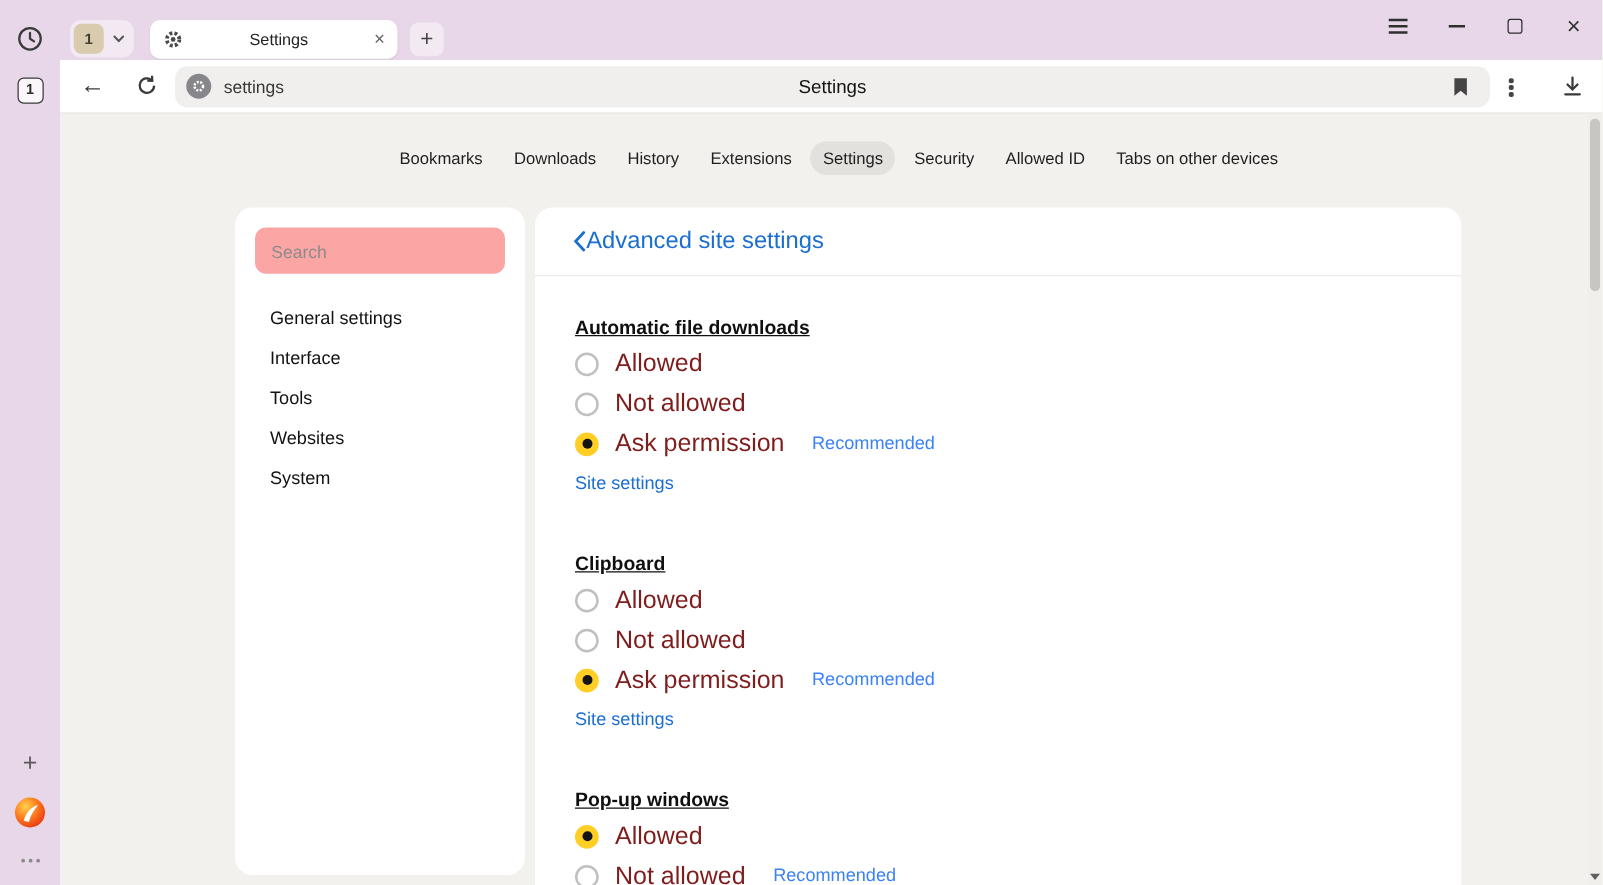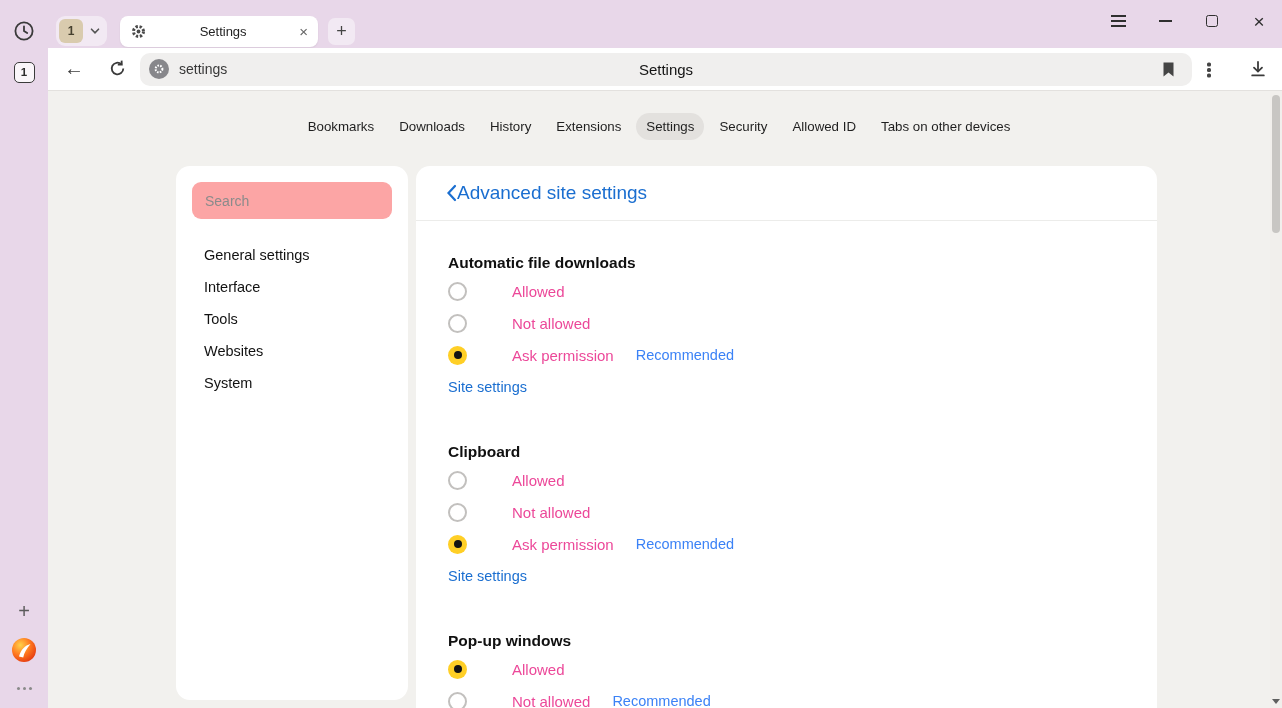--- a/index.html
+++ b/index.html
@@ -50,45 +50,45 @@
   .favicon { position:absolute; left:9px; top:6px; width:20px; height:20px; border-radius:50%; background:#87878b;
              display:flex; align-items:center; justify-content:center; }
   .url-text { position:absolute; left:39px; top:8px; font-size:14px; color:#383838; }
   .omni-title { position:absolute; left:0; right:0; top:8px; text-align:center; font-size:15px; color:#141414; pointer-events:none; }
   .bookmark-btn { position:absolute; right:16px; top:8px; cursor:pointer; }
   .omni-kebab { position:absolute; right:64px; top:13px; width:18px; height:18px; display:flex; align-items:center; justify-content:center; cursor:pointer; }
   .kdot { width:3.2px; height:3.2px; border-radius:50%; background:#454545; box-shadow:0 -5.5px 0 #454545, 0 5.5px 0 #454545; }
   .download-btn { position:absolute; right:14px; top:11px; cursor:pointer; }
 
   
-  .page { position:absolute; left:48px; top:91px; width:1222px; height:617px; background:#f2f1ee; overflow:hidden; }
+  .page { position:absolute; left:60px; top:91px; width:1222px; height:617px; background:#f2f1ee; overflow:hidden; }
 
   .tabs-row { position:absolute; top:22px; left:0; width:100%; display:flex; justify-content:center; gap:5px; }
   .nav-tab { font-size:13.3px; color:#1f1f1f; padding:6px 10px; border-radius:14px; cursor:pointer; white-space:nowrap; }
   .nav-tab.active { background:#e3e1de; }
 
   .left-card { position:absolute; left:128px; top:75px; width:232px; height:534px; background:#fff; border-radius:14px; padding:16px; }
   .search-input { width:100%; height:37px; background:#fca5a5; border:none; border-radius:9px; padding:0 13px;
                   font-size:14px; color:#333; outline:none; font-family:inherit; }
   .search-input::placeholder { color:#8b8b8b; }
   .settings-nav { margin-top:20px; }
   .nav-item { padding:8px 12px; font-size:14.5px; color:#121212; border-radius:8px; cursor:pointer; }
 
   .main-card { position:absolute; left:368px; top:75px; width:741px; height:780px; background:#fff; border-radius:14px; }
   .card-header { height:55px; display:flex; align-items:center; padding:0 30px; border-bottom:1px solid #ececea; cursor:pointer; }
   .card-header-title { font-size:19px; color:#1a6ed0; }
   .card-body { padding:0 32px; }
-  .section-title { font-size:15.5px; font-weight:700; color:#101010; margin-top:33px; margin-bottom:3px; }
+  .section-title { font-size:15.5px; font-weight:700; color:#101010; margin-top:33px; margin-bottom:3px;text-decoration:underline; }
   .settings-section:not(:first-child) .section-title { margin-top:47px; }
   .radio-row { display:flex; align-items:center; gap:13px; height:32px; cursor:pointer; }
   .radio { width:19px; height:19px; border-radius:50%; border:2px solid #c2c0be; background:#fff; flex-shrink:0; position:relative; }
   .radio.selected { border:none; background:#ffcf26; }
   .radio.selected::after { content:""; position:absolute; width:8px; height:8px; background:#141414; border-radius:50%;
                            left:5.5px; top:5.5px; }
-  .radio-label { font-size:15px; color:#ec4899;margin-left:32px; }
+  .radio-label { font-size:20px; color:#7f1d1d; }
   .radio-note { font-size:14.5px; color:#3b82f6; margin-left:9px; }
   .radio-note:empty { display:none; }
   .site-link { display:inline-block; margin-top:8px; font-size:14.5px; color:#1a6ed0; cursor:pointer; }
   .site-link:empty { display:none; }
 
   
   .scrollbar { position:absolute; right:0; top:91px; width:12px; height:617px; background:#f1efec; z-index:15; }
   .scroll-thumb { position:absolute; top:4px; left:2px; width:8px; height:138px; background:#c8c6c3; border-radius:4px; cursor:pointer; }
   .scroll-arrow { position:absolute; bottom:4px; left:2px; width:0; height:0; border-left:4px solid transparent;
                   border-right:4px solid transparent; border-top:5px solid #5f5f5f; cursor:pointer; }

